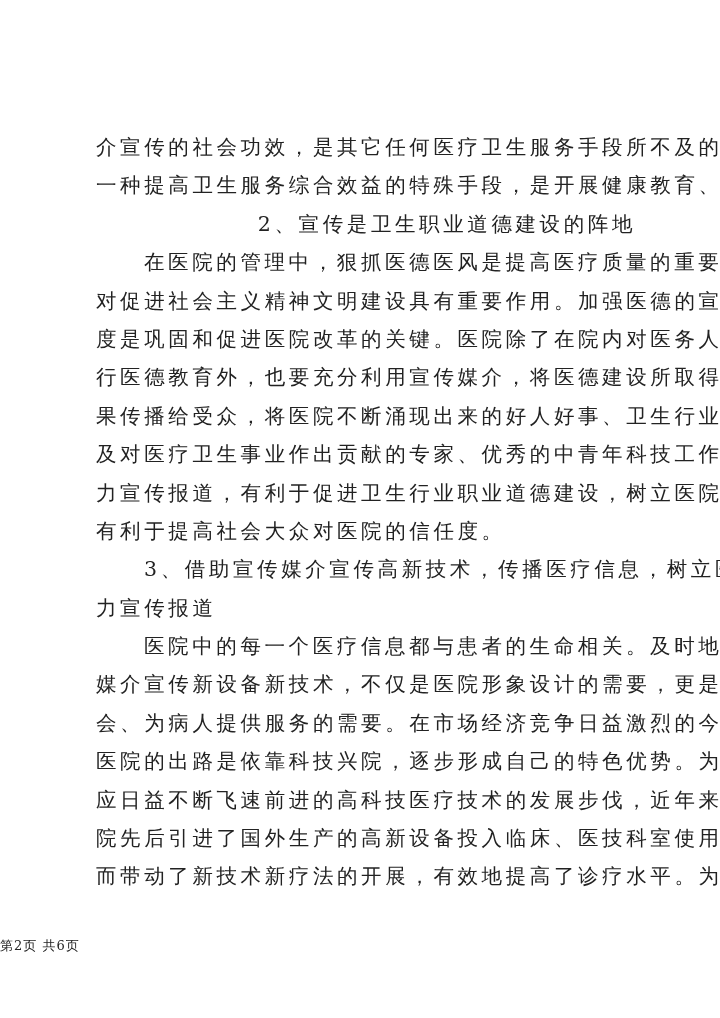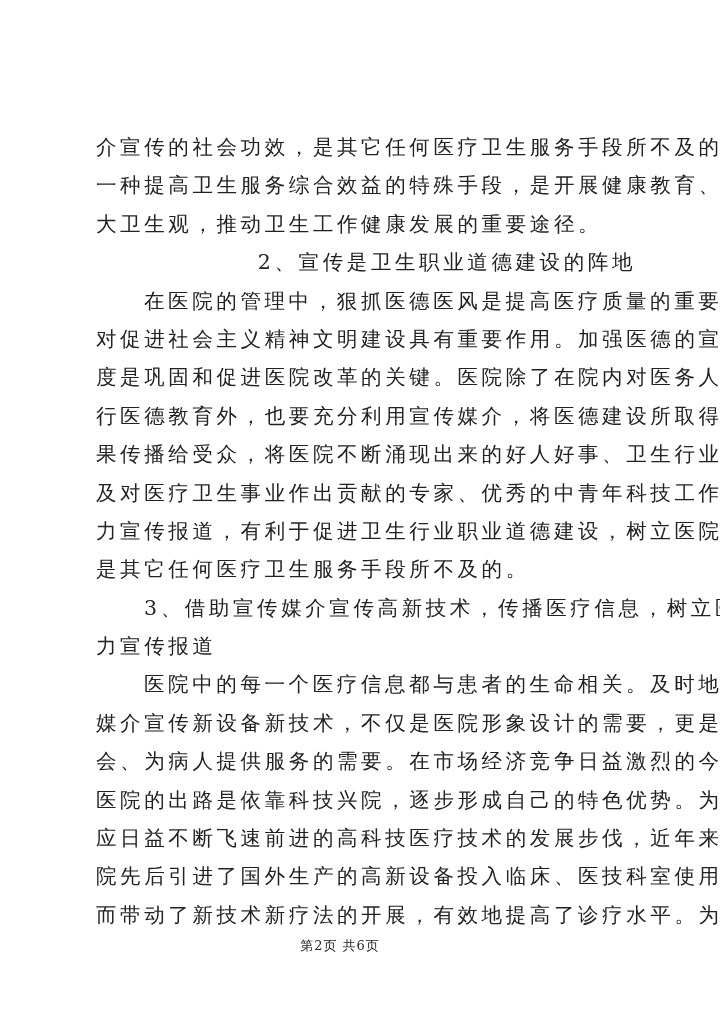--- a/index.html
+++ b/index.html
@@ -27,45 +27,44 @@
       height: 38.4px;
       letter-spacing: 3.6px;
       white-space: nowrap;
     }
     .indent {
       padding-left: 48px;
       text-align: right;
     }
     .footer {
       position: absolute;
-      left: 18px;
+      left: 0;
       width: 644px;
       top: 937px;
-      text-align: center;
+      text-align: left;
       font-size: 13px;
       color: #222222;
       letter-spacing: 1px;
     }
   </style>
 </head>
 <body>
 
 <div class="page">
   <div class="line">介宣传的社会功效，是其它任何医疗卫生服务手段所不及的，是</div>
   <div class="line">一种提高卫生服务综合效益的特殊手段，是开展健康教育、贯彻</div>
-  <div class="line">大卫生观，推动卫生工作健康发展的重要途径。</div>
   <div class="line indent">2、宣传是卫生职业道德建设的阵地</div>
   <div class="line indent">在医院的管理中，狠抓医德医风是提高医疗质量的重要保证，</div>
   <div class="line">对促进社会主义精神文明建设具有重要作用。加强医德的宣传力</div>
   <div class="line">度是巩固和促进医院改革的关键。医院除了在院内对医务人员进</div>
   <div class="line">行医德教育外，也要充分利用宣传媒介，将医德建设所取得的成</div>
   <div class="line">果传播给受众，将医院不断涌现出来的好人好事、卫生行业新风</div>
   <div class="line">及对医疗卫生事业作出贡献的专家、优秀的中青年科技工作者大</div>
   <div class="line">力宣传报道，有利于促进卫生行业职业道德建设，树立医院形象，</div>
-  <div class="line">是其它任何医疗卫生服务手段所不及的。</div>
+  <div class="line">有利于提高社会大众对医院的信任度。</div>
   <div class="line indent">3、借助宣传媒介宣传高新技术，传播医疗信息，树立医院</div>
   <div class="line">力宣传报道</div>
   <div class="line indent">医院中的每一个医疗信息都与患者的生命相关。及时地借助</div>
   <div class="line">媒介宣传新设备新技术，不仅是医院形象设计的需要，更是为社</div>
   <div class="line">会、为病人提供服务的需要。在市场经济竞争日益激烈的今天，</div>
   <div class="line">医院的出路是依靠科技兴院，逐步形成自己的特色优势。为了适</div>
   <div class="line">应日益不断飞速前进的高科技医疗技术的发展步伐，近年来，我</div>
   <div class="line">院先后引进了国外生产的高新设备投入临床、医技科室使用，从</div>
   <div class="line">而带动了新技术新疗法的开展，有效地提高了诊疗水平。为使人</div>
 </div>

